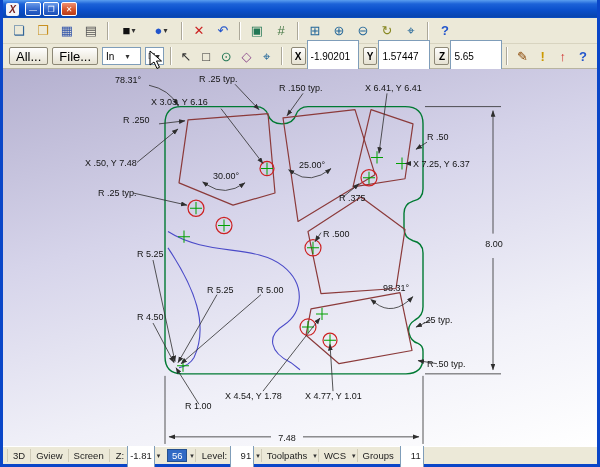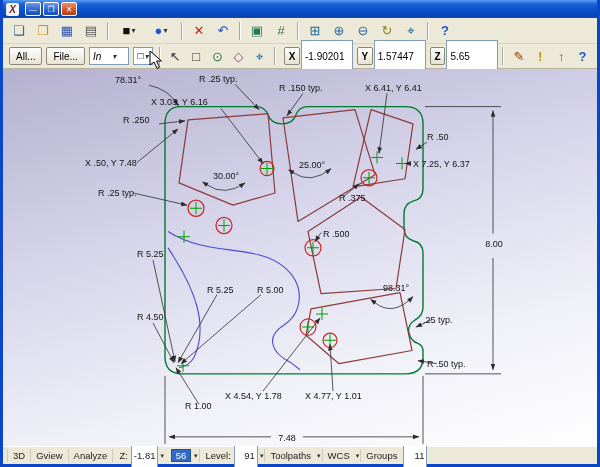--- a/index.html
+++ b/index.html
@@ -36,26 +36,26 @@
   .t1 { height:26px; flex:0 0 26px; border-bottom:1px solid #d8d4c0; }
   .t2 { height:25px; flex:0 0 25px; border-bottom:1px solid #b8b4a0; }
   .tbtn {
     width:22px; height:20px; margin:0 1px; padding:0; border:1px solid transparent; background:transparent;
     display:flex; align-items:center; justify-content:center;
   }
   .ticon { font-size:13px; line-height:1; }
   .dd { font-size:8px; color:#333; margin-left:1px; }
   .tsep { width:2px; height:18px; margin:0 4px; border-left:1px solid #aca899; border-right:1px solid #fff; }
   .t2btn {
-    height:18px; margin:0 2px; padding:0 6px; font-size:10px;
+    height:18px; margin:0 2px; padding:0 6px; font-size:13px;
     background:linear-gradient(180deg,#fefefe,#e6e2d2); border:1px solid #8d8876; border-radius:2px;text-align:right;
   }
   .combo {
     display:flex; align-items:center; height:18px; margin:0 2px; padding:0 3px;
-    background:#fff; border:1px solid #7f9db9; font-size:10px;font-style:italic;
+    background:#fff; border:1px solid #7f9db9; font-size:10px;
   }
   .combo .sel { padding-right:10px; }
   .axis {
     height:18px; width:18px; margin-left:4px; padding:0; font-size:10px; font-weight:bold;
     background:linear-gradient(180deg,#fefefe,#e6e2d2); border:1px solid #8d8876; border-radius:2px;
   }
   .coord {
     width:52px; height:32px; margin-left:1px; padding:0 3px; font-size:10px;
     border:1px solid #7f9db9; font-family:"Liberation Sans",sans-serif;
   }
@@ -315,21 +315,21 @@
         <text class="dimtext" x="222" y="325">X 4.54, Y 1.78</text>
         <text class="dimtext" x="302" y="325">X 4.77, Y 1.01</text>
         <text class="dimtext" x="284" y="366" text-anchor="middle">7.48</text>
       </g>
     </svg>
   </div>
 
   <div class="statusbar">
     <span class="sb-btn">3D</span>
     <span class="sb-btn">Gview</span>
-    <span class="sb-btn">Analyze</span>
+    <span class="sb-btn">Screen</span>
     <span class="sb-label">Z:</span>
     <span class="sb-box">-1.81</span>
     <span class="sb-dd">▾</span>
     <span class="sb-chip">56</span>
     <span class="sb-dd">▾</span>
     <span class="sb-label">Level:</span>
     <span class="sb-box">91</span>
     <span class="sb-dd">▾</span>
     <span class="sb-btn">Toolpaths</span>
     <span class="sb-dd">▾</span>

